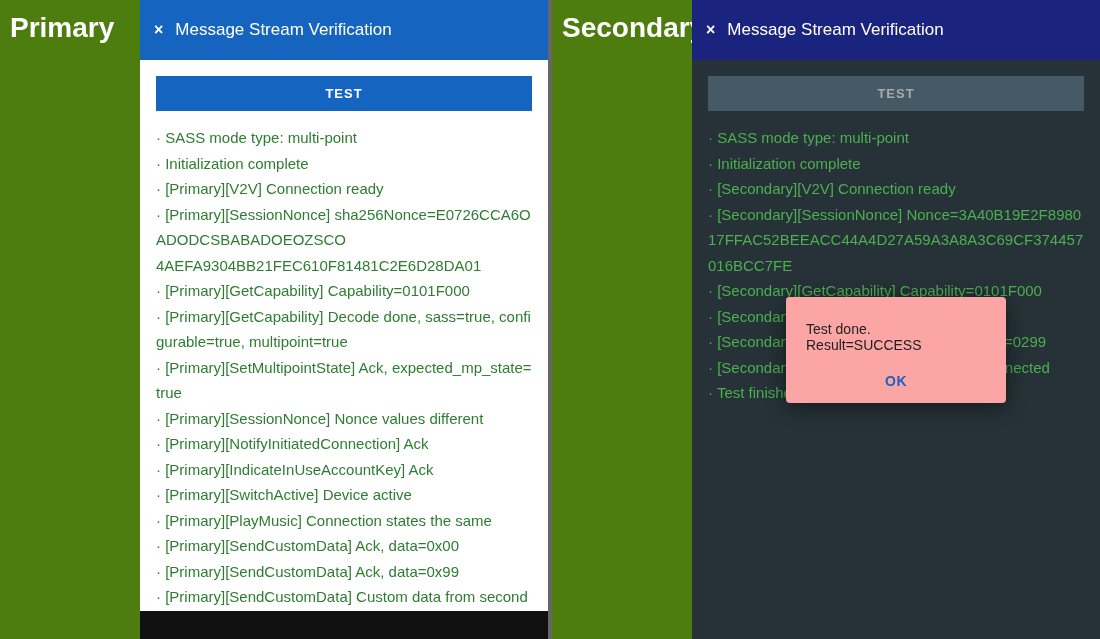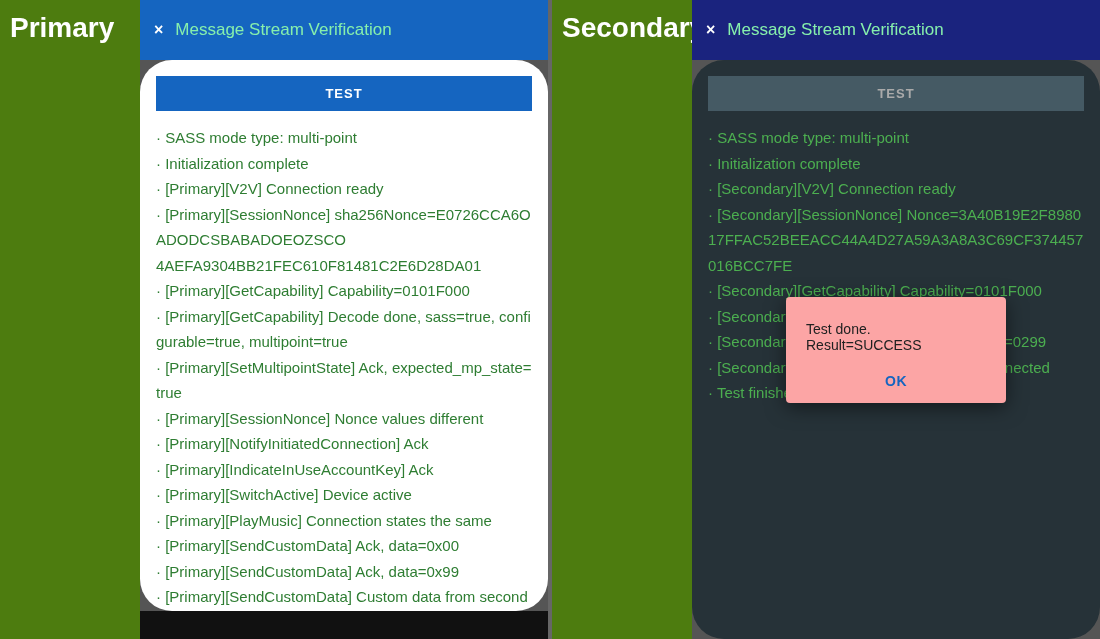--- a/index.html
+++ b/index.html
@@ -57,31 +57,30 @@
 
     .close-btn {
       color: #fff;
       font-size: 16px;
       cursor: pointer;
       font-weight: bold;
       line-height: 1;
     }
 
     .dialog-title {
-      color: #86efac;
+      color: #ffffff;
       font-size: 17px;
       font-weight: 500;
     }
 
     .dialog-body {
       background: #fff;
       flex: 1;
       padding: 16px;
       overflow-y: auto;
-      border-radius: 32px;
     }
 
     .dialog-body.secondary {
       background: #263238;
       position: relative;
     }
 
     .test-btn {
       background: #1565C0;
       color: #fff;

